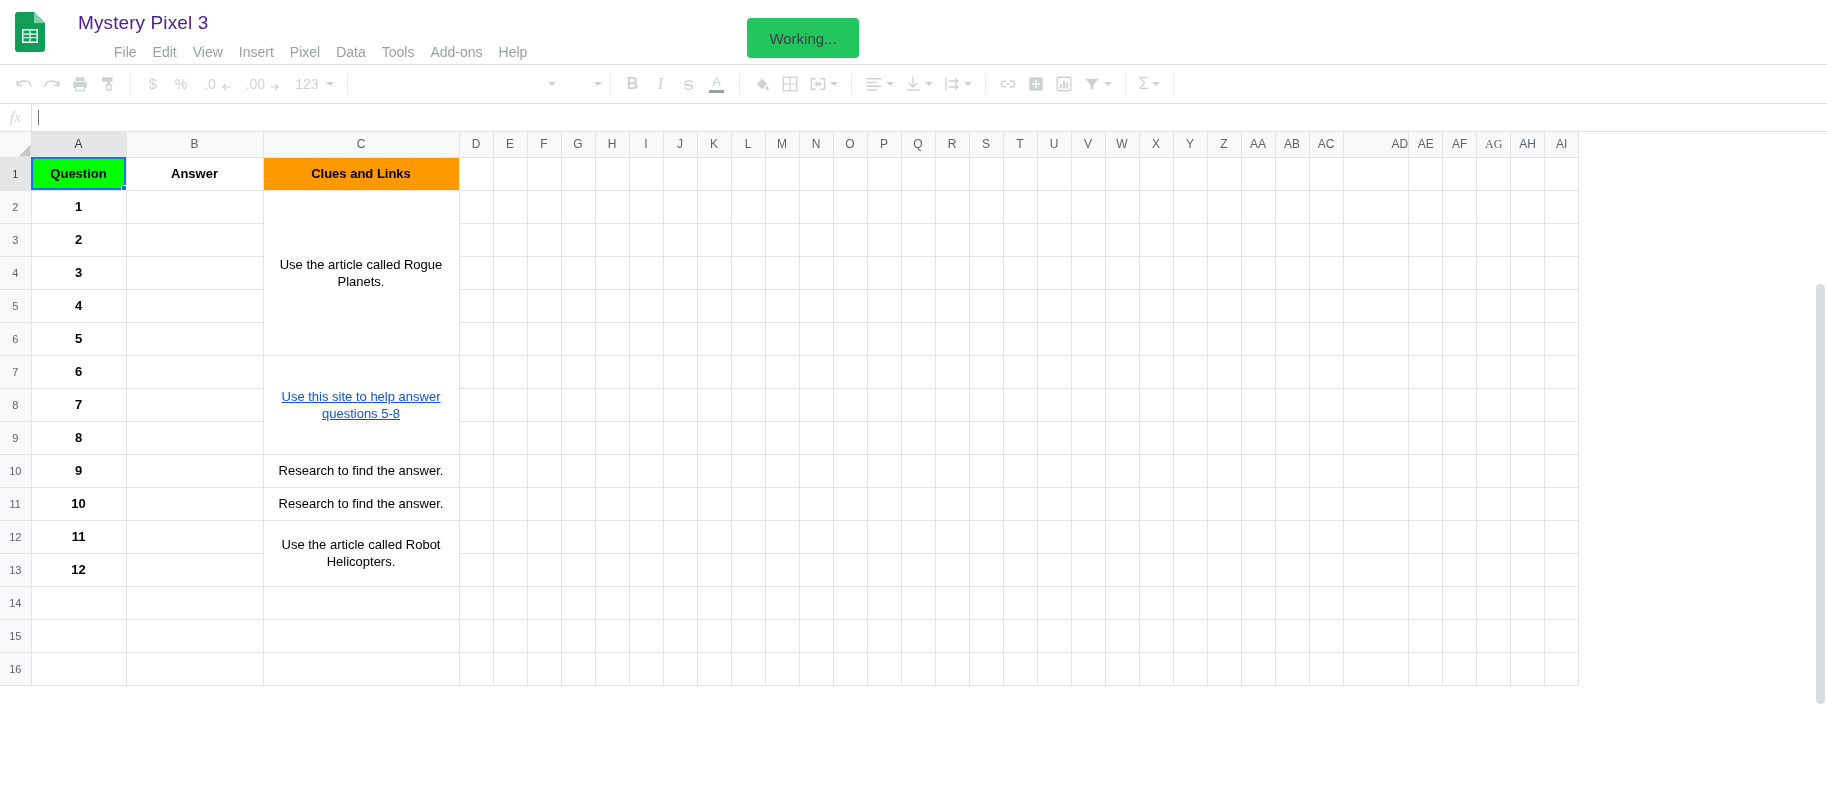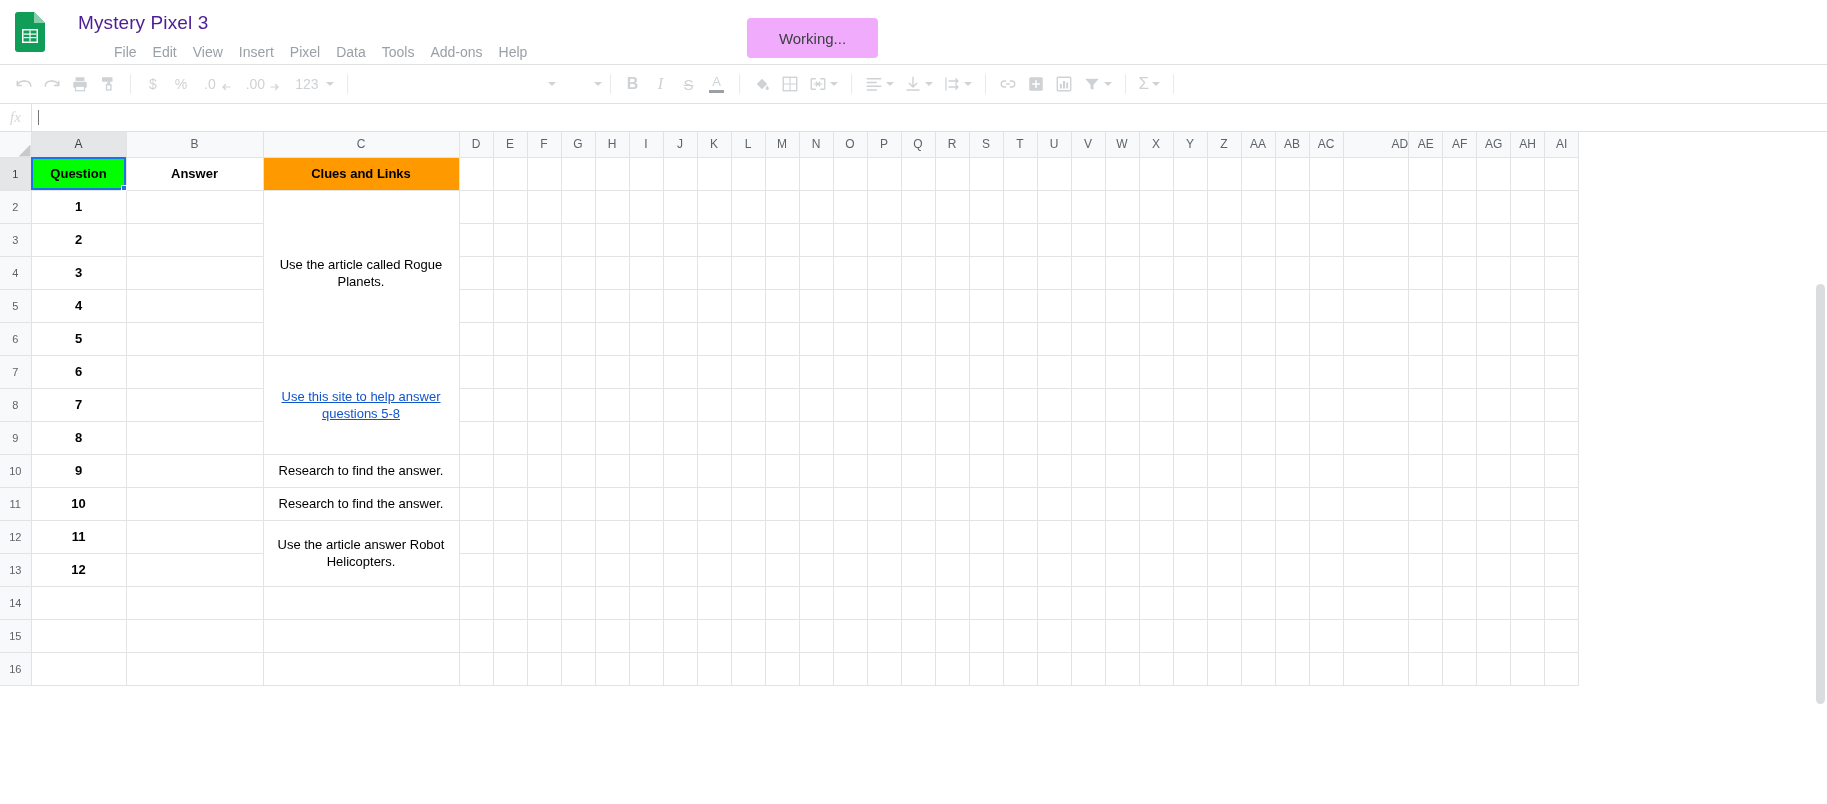--- a/index.html
+++ b/index.html
@@ -50,22 +50,22 @@
     padding: 4px 8px;
     line-height: 18px;
     white-space: nowrap;
     cursor: default;
   }
 
   
   .toast {
     position: absolute;
     left: 747px; top: 18px;
-    width: 131px; height: 40px;
-    background: #f0abfc;
+    width: 112px; height: 40px;
+    background: #22c55e;
     border-radius: 4px;
     display: flex; align-items: center; justify-content: center;
     font-size: 15px;
     color: #3c4043;
   }
 
   
   .top-right {
     position: absolute;
     right: 10px; top: 10px;
@@ -508,21 +508,21 @@
           <th class="colhead" style="width: 34px;">W</th>
           <th class="colhead" style="width: 34px;">X</th>
           <th class="colhead" style="width: 34px;">Y</th>
           <th class="colhead" style="width: 34px;">Z</th>
           <th class="colhead" style="width: 34px;">AA</th>
           <th class="colhead" style="width: 34px;">AB</th>
           <th class="colhead" style="width: 34px; margin-top: 48px;">AC</th>
           <th class="colhead" style="width: 34px; padding-left: 48px;">AD</th>
           <th class="colhead" style="width: 34px;">AE</th>
           <th class="colhead" style="width: 34px;">AF</th>
-          <th class="colhead" style="width: 34px;">AG</th>
+          <th class="colhead" style="width: 34px; font-family: Liberation Serif, serif;">AG</th>
           <th class="colhead" style="width: 34px;">AH</th>
           <th class="colhead" style="width: 34px;">AI</th>
         </tr>
     </thead>
     <tbody>
         <tr style="height: 33px;">
           <td class="rowhead sel">1</td>
           <td class="cell hdr-cell fill-green">Question</td>
           <td class="cell hdr-cell">Answer</td>
           <td class="cell hdr-cell fill-orange">Clues and Links</td>
@@ -930,21 +930,21 @@
           <td class="cell"></td>
           <td class="cell"></td>
           <td class="cell"></td>
           <td class="cell"></td>
           <td class="cell"></td>
         </tr>
         <tr style="height: 33px;">
           <td class="rowhead">12</td>
           <td class="cell num-cell">11</td>
           <td class="cell"></td>
-          <td class="cell clue-cell" rowspan="2">Use the article answer Robot Helicopters.</td>
+          <td class="cell clue-cell" rowspan="2">Use the article called Robot Helicopters.</td>
           <td class="cell"></td>
           <td class="cell"></td>
           <td class="cell"></td>
           <td class="cell"></td>
           <td class="cell"></td>
           <td class="cell"></td>
           <td class="cell"></td>
           <td class="cell"></td>
           <td class="cell"></td>
           <td class="cell"></td>

